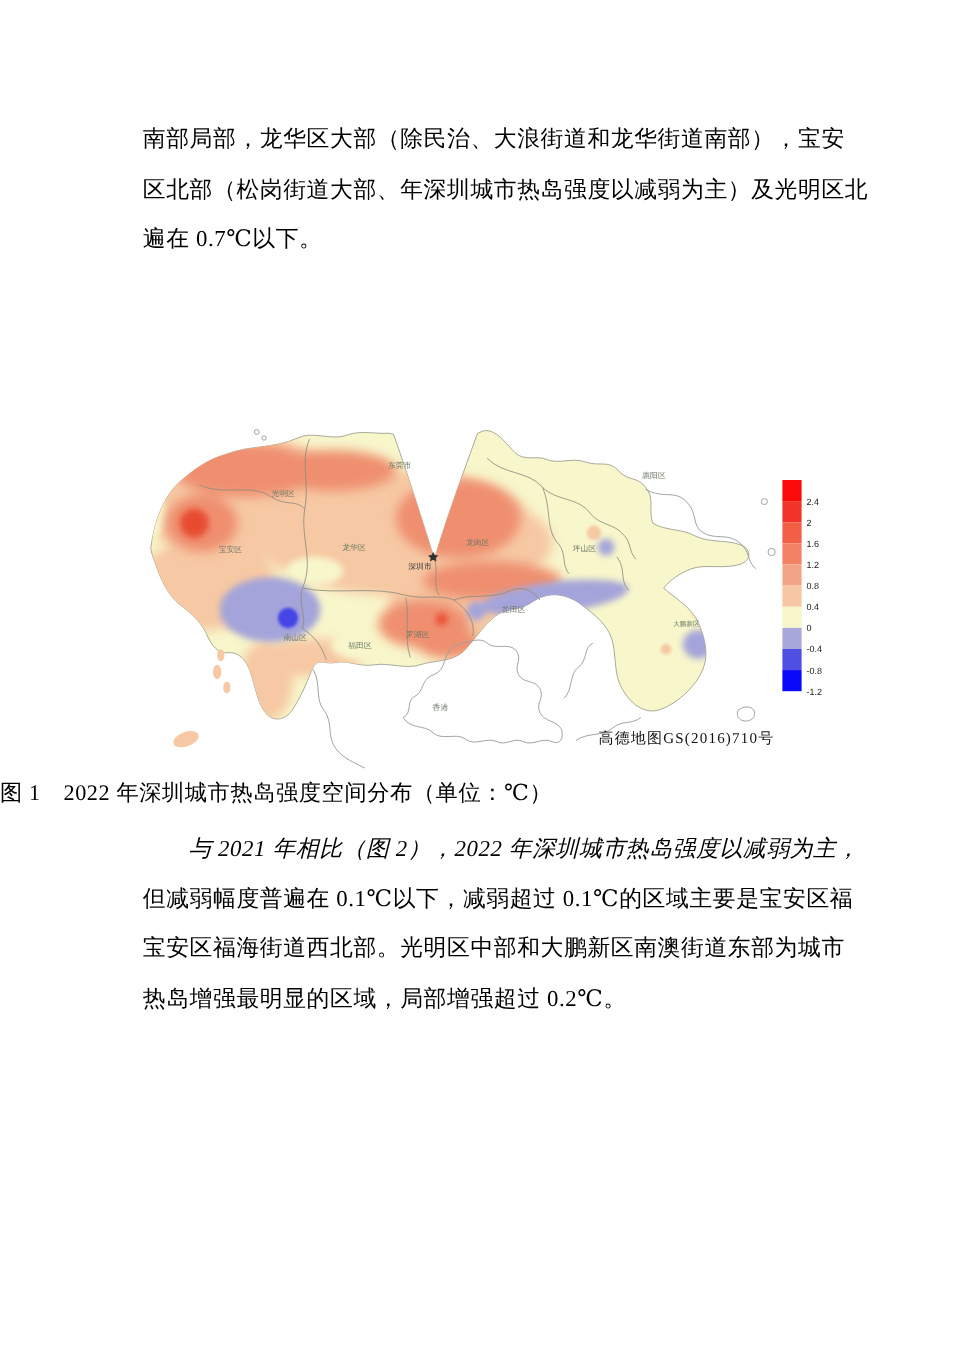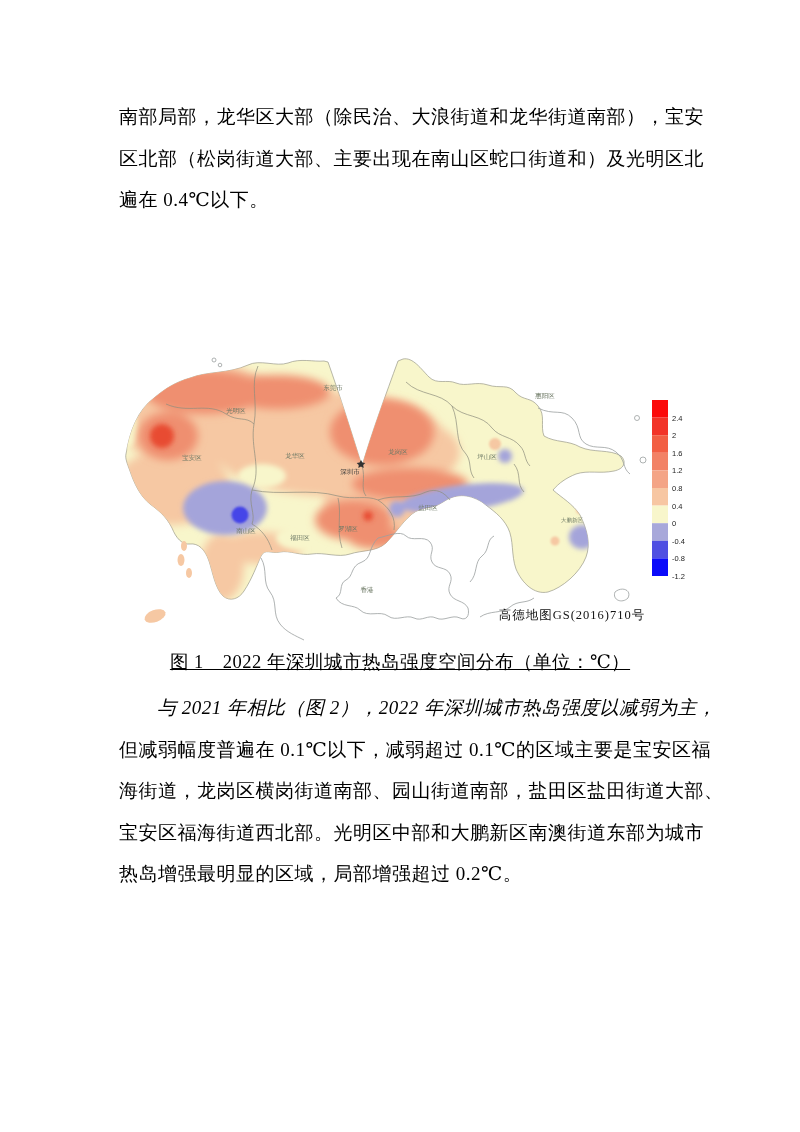--- a/index.html
+++ b/index.html
@@ -4,37 +4,37 @@
 <style>
   html,body{margin:0;padding:0;background:#888;}
   .page{position:relative;width:800px;height:1132px;background:#ffffff;margin:0 auto;overflow:hidden;
         font-family:"Liberation Serif","DejaVu Serif",serif;color:#000;}
   .para{position:absolute;left:119px;width:562px;}
   .tline{height:41.5px;line-height:41.5px;font-size:19px;white-space:nowrap;
          text-align:justify;text-align-last:justify;letter-spacing:0.5px;}
   .tline.last{text-align-last:left;}
   .tline.indent{text-indent:38px;font-style:italic;}
   .caption{position:absolute;left:0;top:648px;width:800px;height:28px;line-height:28px;
-           text-align:center;font-size:18.5px;letter-spacing:0.5px;text-decoration:underline;}
+           text-align:left;font-size:18.5px;letter-spacing:0.5px;}
   .figwrap{position:absolute;left:110px;top:352px;width:580px;height:292px;}
   .mlabel{font-family:"Liberation Sans","DejaVu Sans",sans-serif;font-size:6.5px;}
   .mlabel.small{font-size:5.5px;}
   .city{font-family:"Liberation Sans","DejaVu Sans",sans-serif;font-size:6.5px;fill:#3a3a3a;}
   .lgnum{font-family:"Liberation Sans","DejaVu Sans",sans-serif;font-size:7.5px;fill:#222;}
   .attrib{font-family:"Liberation Serif","DejaVu Serif",serif;font-size:12.5px;fill:#111;letter-spacing:1px;}
 </style>
 </head>
 <body>
 
 <div class="page">
 
   <div class="para" style="top:96px">
     <div class="tline">南部局部，龙华区大部（除民治、大浪街道和龙华街道南部），宝安</div>
-    <div class="tline">区北部（松岗街道大部、主要出现在南山区蛇口街道和）及光明区北</div>
-    <div class="tline last">遍在 0.4℃以下。</div>
+    <div class="tline">区北部（松岗街道大部、年深圳城市热岛强度以减弱为主）及光明区北</div>
+    <div class="tline last">遍在 0.7℃以下。</div>
   </div>
 
   <div class="figwrap">
     <svg width="580" height="292" viewBox="0 0 580 292">
       <defs>
         <filter id="b4" x="-60%" y="-60%" width="220%" height="220%">
             <feGaussianBlur stdDeviation="4.5"></feGaussianBlur>
           </filter>
         <filter id="b3" x="-60%" y="-60%" width="220%" height="220%">
             <feGaussianBlur stdDeviation="2.5"></feGaussianBlur>
@@ -190,18 +190,17 @@
 
       <text class="attrib" x="462" y="267" text-anchor="middle">高德地图GS(2016)710号</text>
     </svg>
   </div>
 
   <div class="caption">图 1　2022 年深圳城市热岛强度空间分布（单位：℃）</div>
 
   <div class="para" style="top:687px">
     <div class="tline indent">与 2021 年相比（图 2），2022 年深圳城市热岛强度以减弱为主，</div>
     <div class="tline">但减弱幅度普遍在 0.1℃以下，减弱超过 0.1℃的区域主要是宝安区福</div>
-    <div class="tline">海街道，龙岗区横岗街道南部、园山街道南部，盐田区盐田街道大部、</div>
     <div class="tline">宝安区福海街道西北部。光明区中部和大鹏新区南澳街道东部为城市</div>
     <div class="tline last">热岛增强最明显的区域，局部增强超过 0.2℃。</div>
   </div>
 
 </div>
 
 </body></html>

